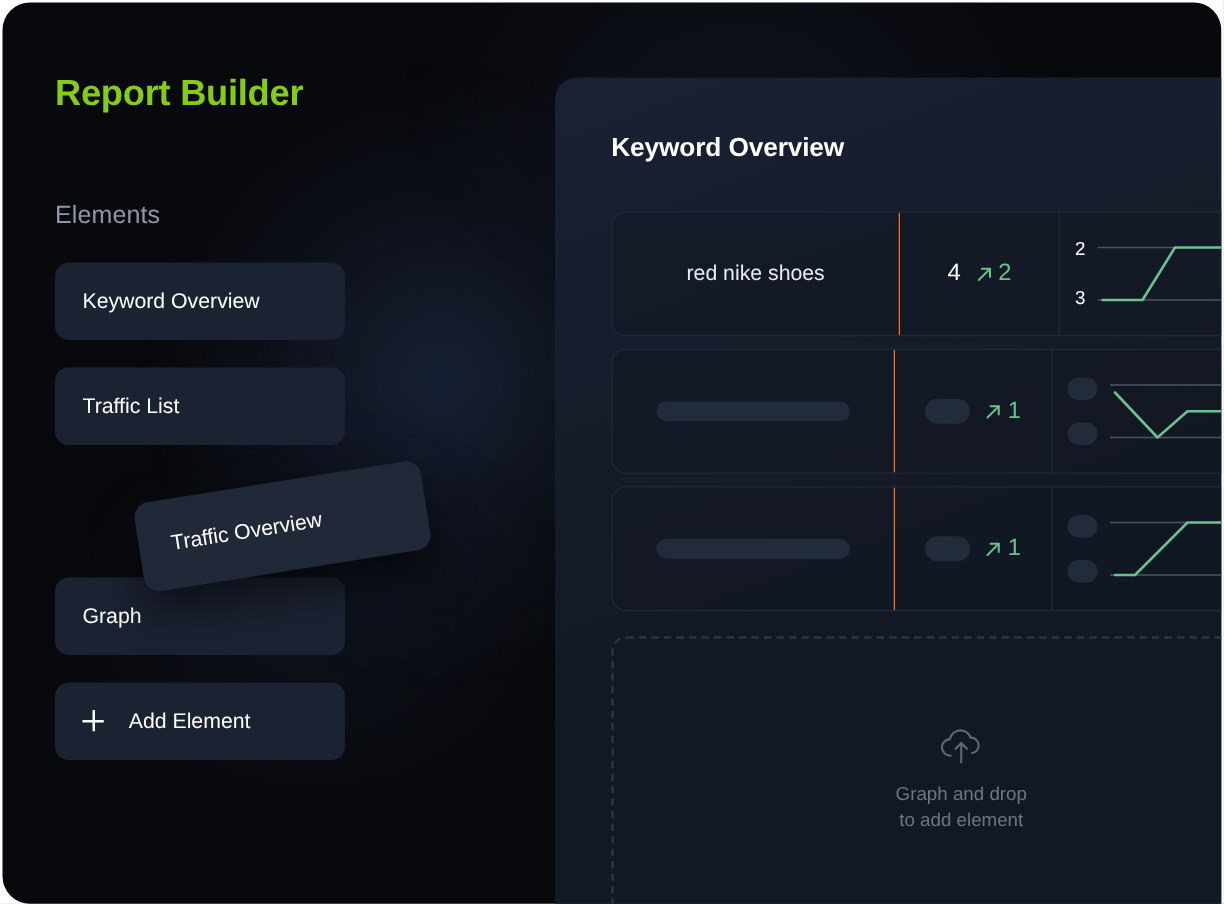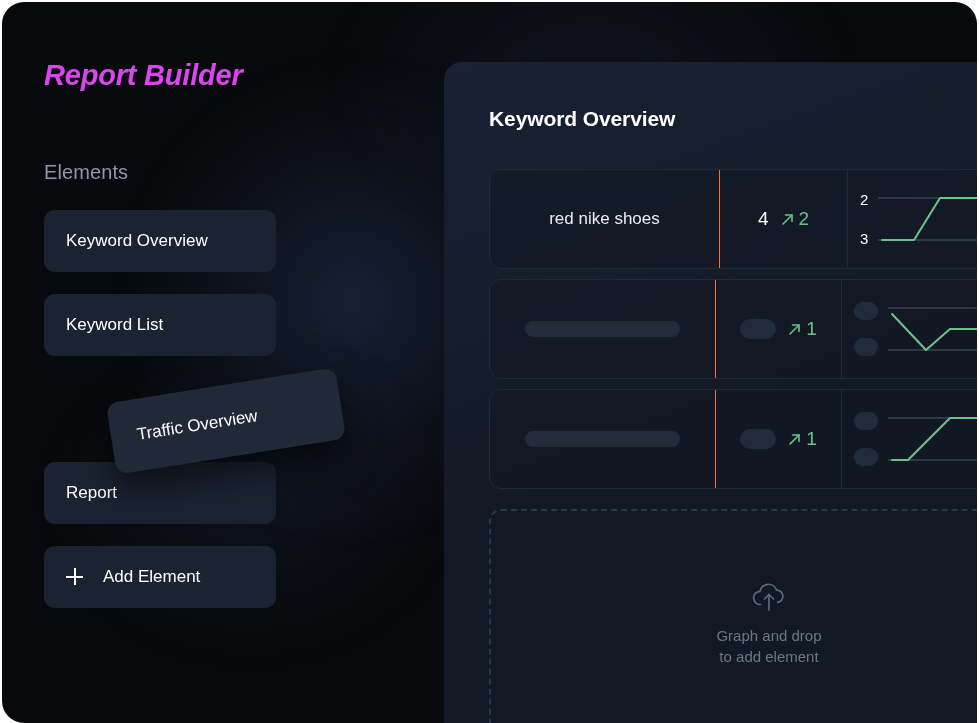--- a/index.html
+++ b/index.html
@@ -56,23 +56,22 @@
   #sidebar {
     position:absolute;
     left:0; top:0; width:442px; height:721px;
     padding:58px 0 0 42px;
     z-index:4;
   }
   #page-title {
     font-size:29px;
     font-weight:700;
     letter-spacing:-.2px;
-    color:#d946ef;
+    color:#84cc16;
     line-height:1.1;
-    font-style:italic;
   }
   #elements-heading {
     margin-top:69px;
     font-size:20px;
     font-weight:400;
     color:#8e97a6;
     letter-spacing:.1px;
   }
 
   #element-list {
@@ -263,29 +262,29 @@
 
     <h2 id="elements-heading">Elements</h2>
 
     <ul id="element-list">
 
       <li class="element-card">
         <span>Keyword Overview</span>
       </li>
 
       <li class="element-card">
-        <span>Keyword List</span>
+        <span>Traffic List</span>
       </li>
 
       <li class="element-card ghost">
         <span>Traffic Overview</span>
       </li>
 
       <li class="element-card">
-        <span>Report</span>
+        <span>Graph</span>
       </li>
 
       <li class="element-card" id="add-element-card">
         <span class="plus-icon"></span>
         <span>Add Element</span>
       </li>
     </ul>
   </div>
 
   <div id="dragged-card">

